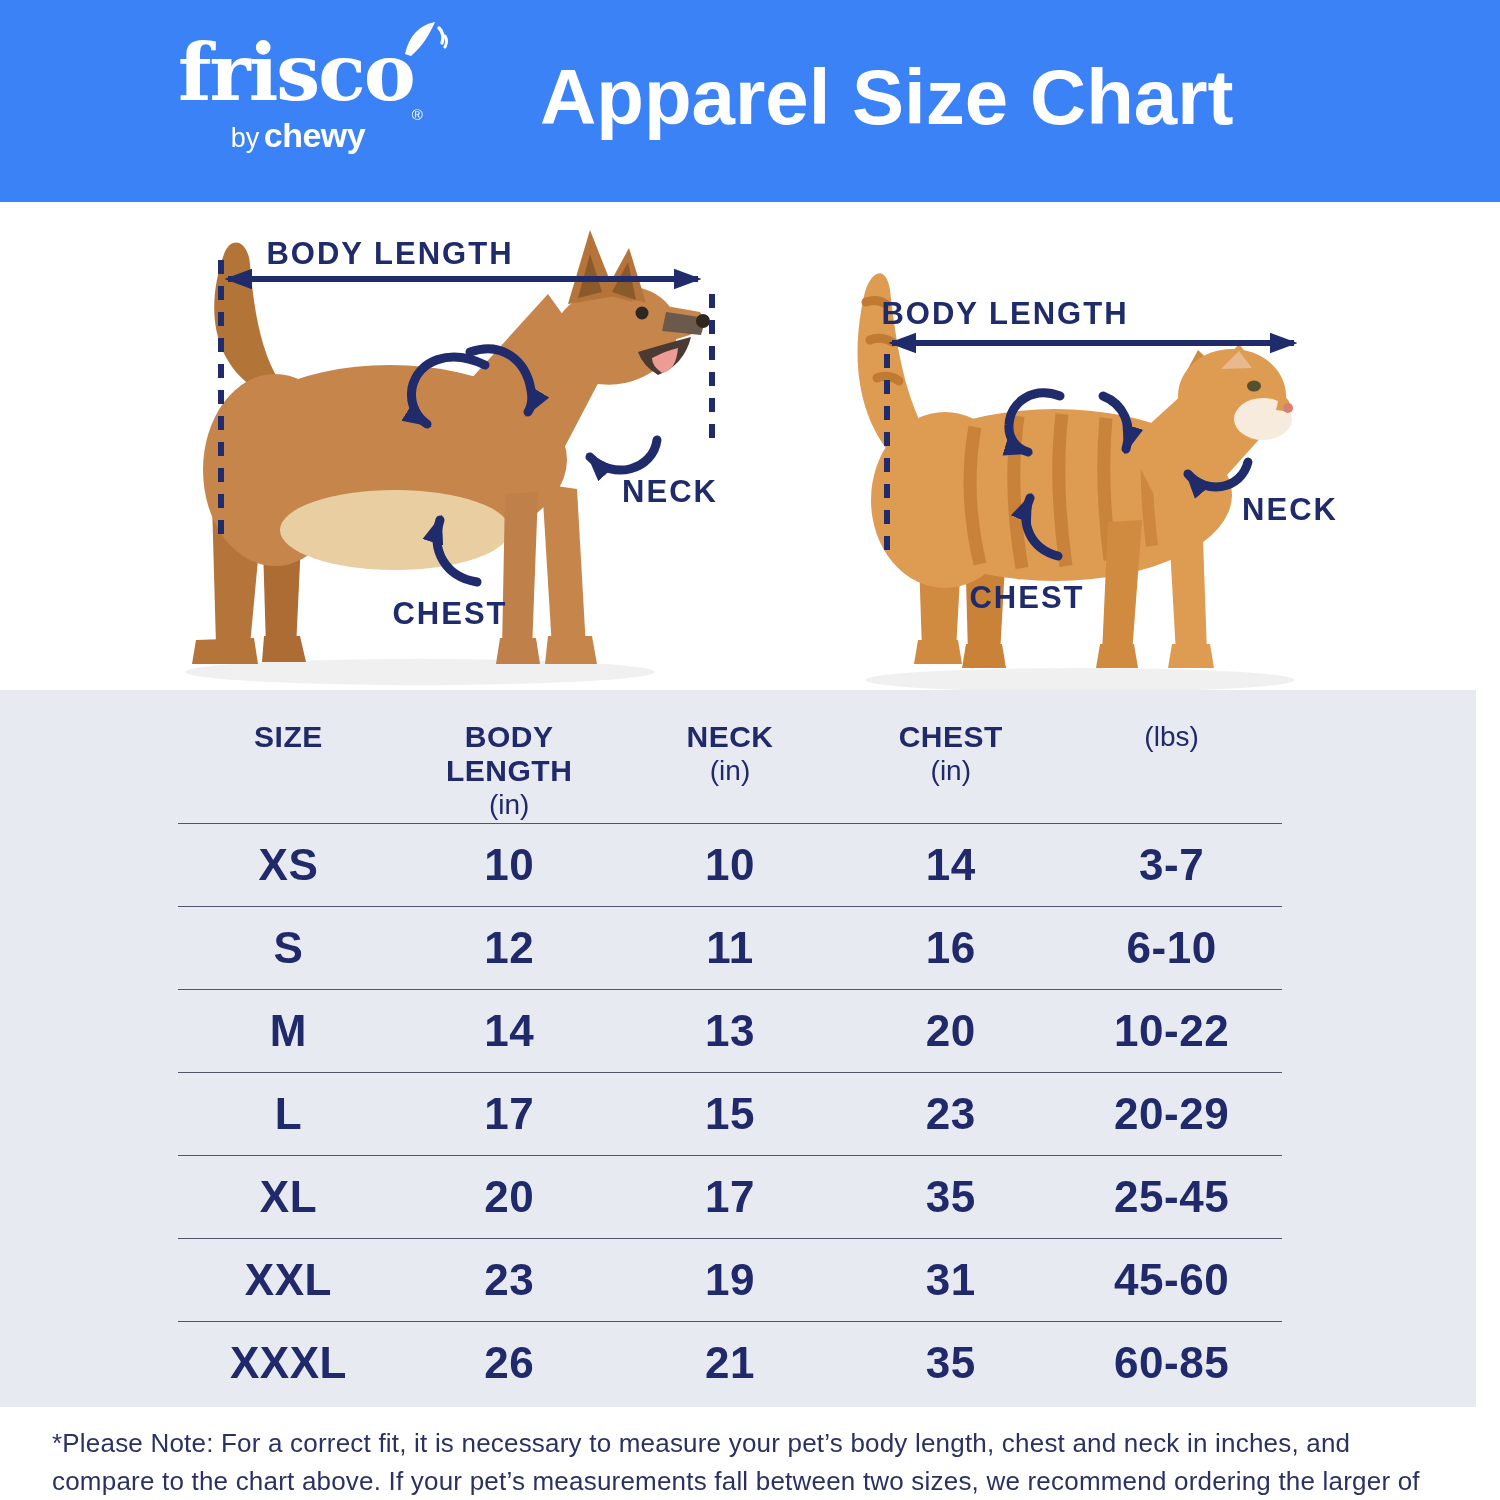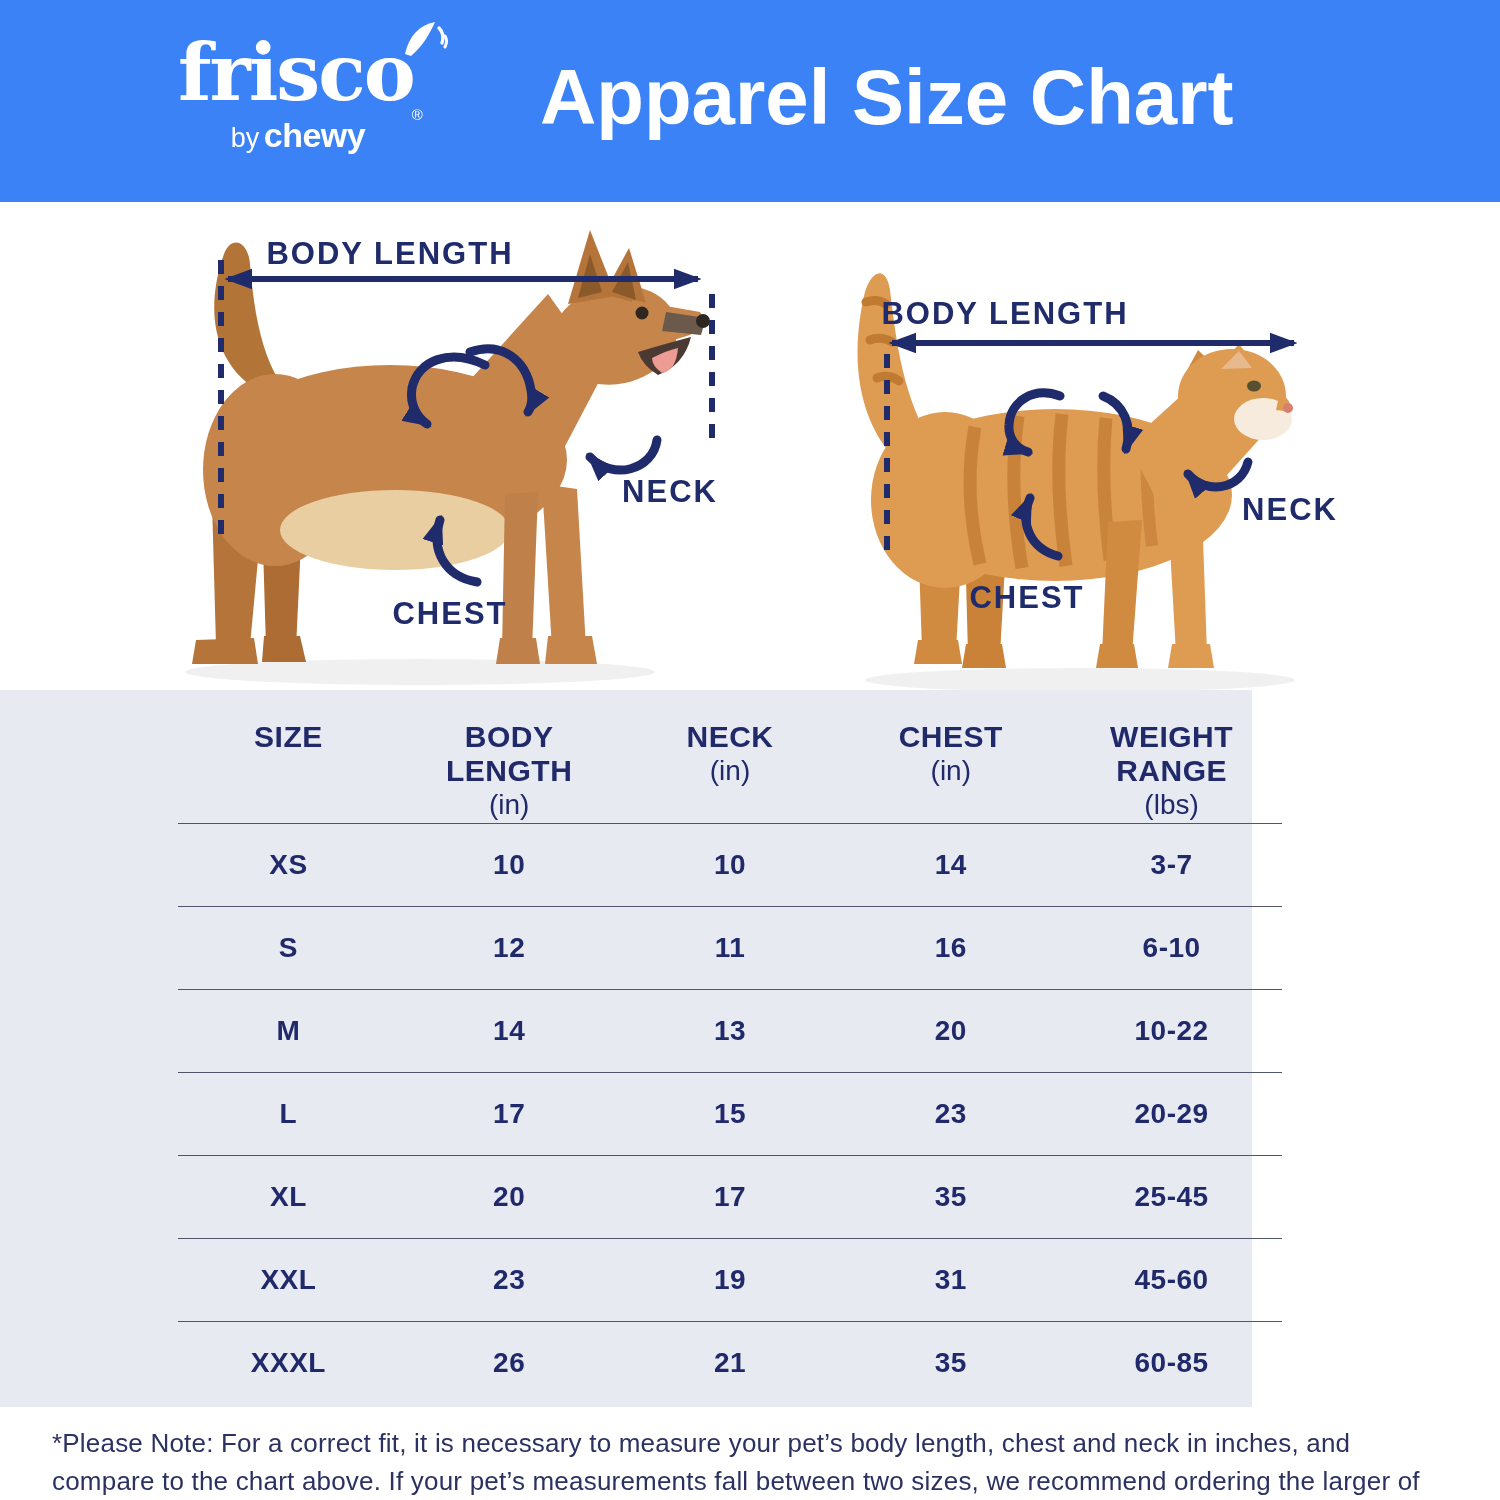--- a/index.html
+++ b/index.html
@@ -13,31 +13,31 @@
   .reg{font-size:15px;vertical-align:super;position:relative;top:26px;left:-2px;}
   .tail-svg{position:absolute;right:-24px;top:-14px;}
   .byline{margin-top:4px;color:#fff;}
   .by-word{font-size:27px;font-weight:normal;letter-spacing:0;}
   .chewy-word{font-size:34px;font-weight:bold;letter-spacing:-0.5px;}
   .title{position:absolute;left:540px;top:52px;width:820px;text-align:left;margin:0;
          color:#ffffff;font-size:78px;font-weight:bold;letter-spacing:0;}
   
   .illus{position:absolute;left:0;top:202px;width:1500px;height:488px;background:#fff;}
   
-  .table-section{position:absolute;left:0;top:690px;width:1252px;height:717px;background:#E8EAF1;}
+  .table-section{position:absolute;left:0;top:690px;width:1476px;height:717px;background:#E8EAF1;}
   .table-wrap{position:absolute;left:178px;top:0;width:1104px;}
   .thead{display:grid;grid-template-columns:repeat(5,20%);height:134px;padding-top:30px;
          box-sizing:border-box;border-bottom:1.6px solid #50556A;}
   .th{text-align:center;color:#20296A;}
   .th-label{font-size:30px;font-weight:bold;line-height:34px;white-space:pre-line;letter-spacing:0.5px;}
   .th-unit{font-size:28px;font-weight:normal;line-height:34px;}
   .trow{display:grid;grid-template-columns:repeat(5,20%);height:82px;align-items:center;
         border-bottom:1.6px solid #50556A;}
   .trow:last-child{border-bottom:none;}
-  .td{text-align:center;color:#20296A;font-size:28px;font-weight:bold;letter-spacing:0.5px;}
+  .td{text-align:center;color:#20296A;font-size:44px;font-weight:bold;letter-spacing:0.5px;}
   
   .footnote{position:absolute;left:52px;top:1424px;width:1404px;color:#2B3261;
             font-size:26px;line-height:38px;font-weight:normal;letter-spacing:0.2px;}
 </style>
 </head>
 <body>
 
 <div class="page">
 
   <div class="header">
@@ -171,22 +171,20 @@
         </div>
         <div class="th">
           <div class="th-label">NECK</div>
           <div class="th-unit">(in)</div>
         </div>
         <div class="th">
           <div class="th-label">CHEST</div>
           <div class="th-unit">(in)</div>
         </div>
         <div class="th">
-          <div class="th-label">WEIGHT
-RANGE</div>
           <div class="th-unit">(lbs)</div>
         </div>
       </div>
 
       <div class="trow">
         <div class="td">XS</div>
         <div class="td">10</div>
         <div class="td">10</div>
         <div class="td">14</div>
         <div class="td">3-7</div>

